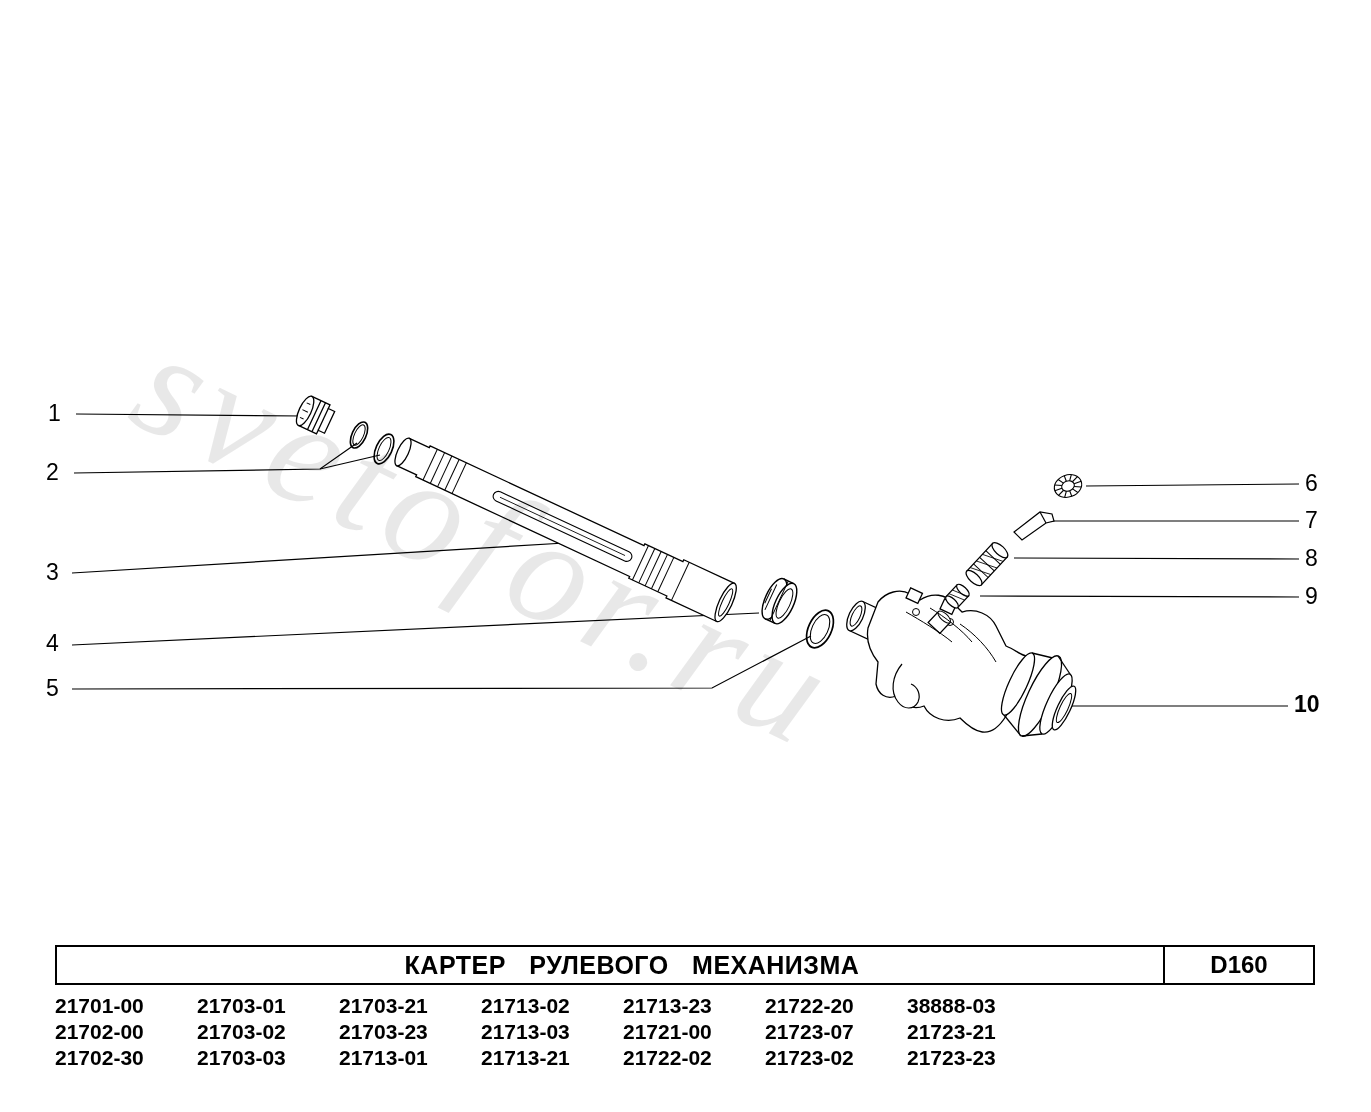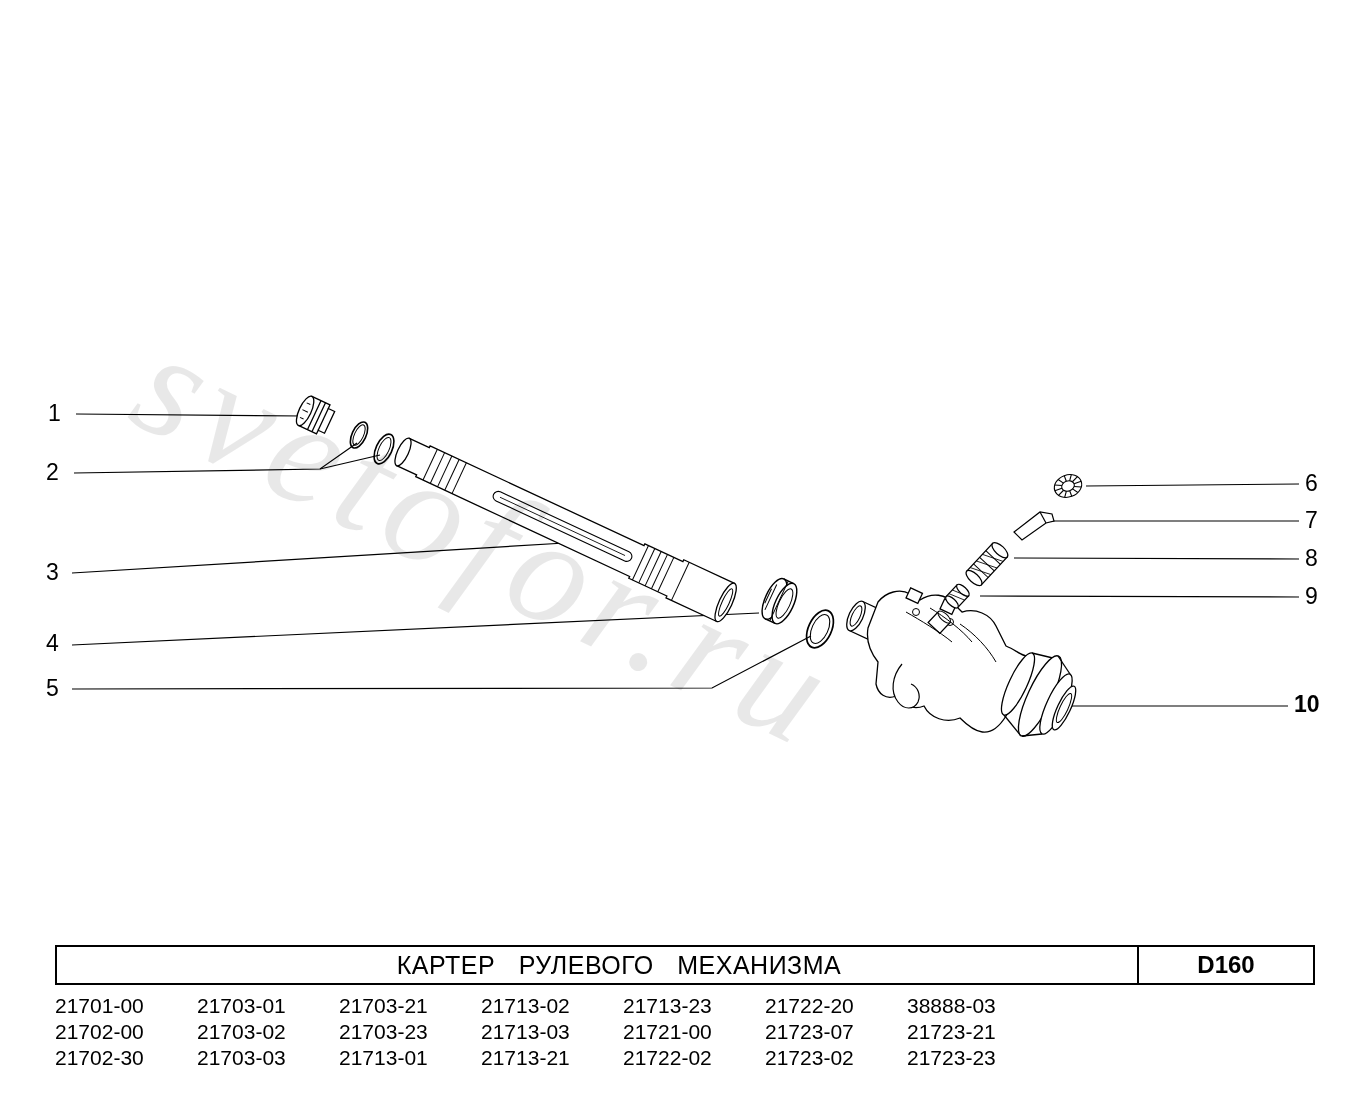--- a/index.html
+++ b/index.html
@@ -13,28 +13,28 @@
   .callout{position:absolute;z-index:3;font-size:23px;line-height:22px;color:#000;}
   .c1{left:48px;top:402px;}  .c2{left:46px;top:461px;}
   .c3{left:46px;top:561px;}  .c4{left:46px;top:632px;}
   .c5{left:46px;top:677px;}  .c6{left:1305px;top:472px;}
   .c7{left:1305px;top:509px;} .c8{left:1305px;top:547px;}
   .c9{left:1305px;top:585px;} .c10{left:1294px;top:693px;font-weight:bold;}
   #titlebar{position:absolute;left:55px;top:945px;width:1260px;height:40px;z-index:3;
             box-sizing:border-box;border-top:2px solid #000;border-bottom:2px solid #000;
             border-left:2px solid #000;border-right:2px solid #000;
             display:flex;align-items:center;background:#fff;}
-  #title{flex:1;text-align:center;font-weight:normal;font-size:25px;
+  #title{flex:1;text-align:center;font-weight:bold;font-size:25px;
          letter-spacing:.5px;word-spacing:16px;padding-left:44px;}
-  #codecell{width:176px;height:100%;box-sizing:border-box;border-left:2px solid #000;
+  #codecell{width:150px;height:100%;box-sizing:border-box;border-left:2px solid #000;
             display:flex;align-items:center;justify-content:center;
             font-weight:bold;font-size:24px;}
   #models{position:absolute;left:55px;top:993px;z-index:3;display:grid;
           grid-template-columns:repeat(7,142px);
-          font-weight:normal;font-size:21px;line-height:26px;}
+          font-weight:bold;font-size:21px;line-height:26px;}
   #models span{white-space:nowrap;}
 </style>
 </head>
 <body>
 
 <div id="page">
 
   <svg id="diagram" width="1371" height="1112" viewBox="0 0 1371 1112">
 
     <g fill="none" stroke="#000" stroke-width="1.2">

